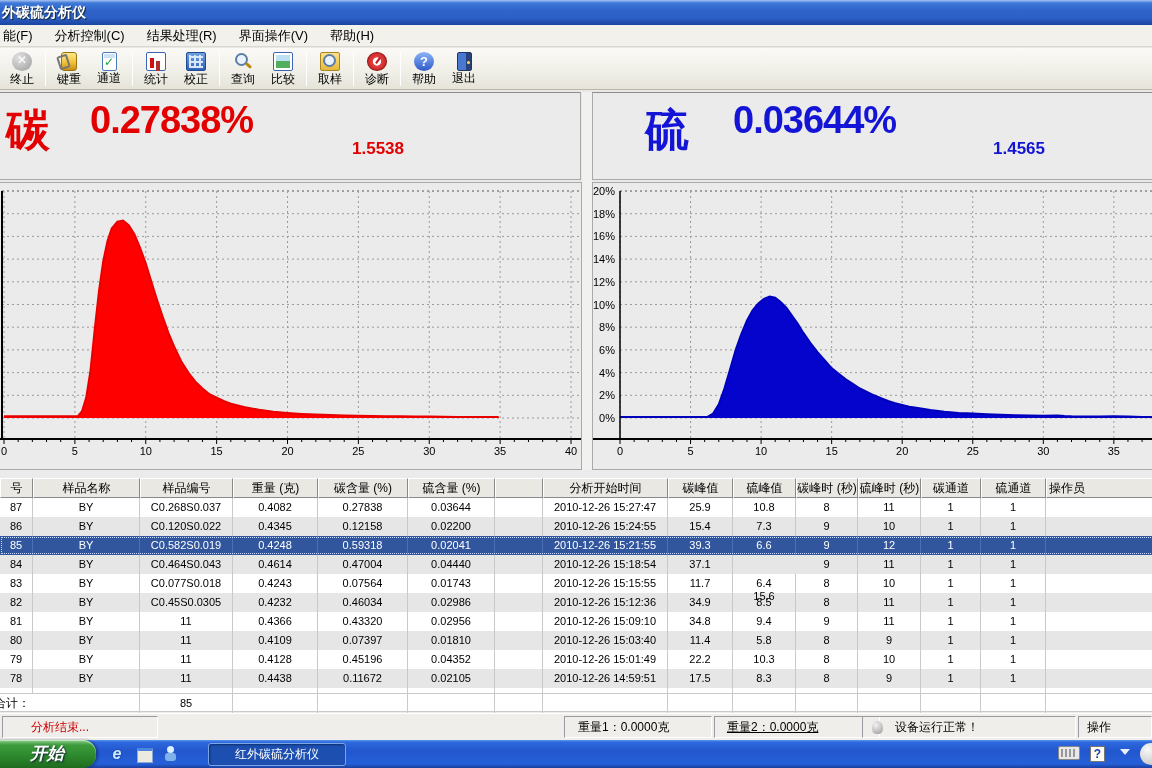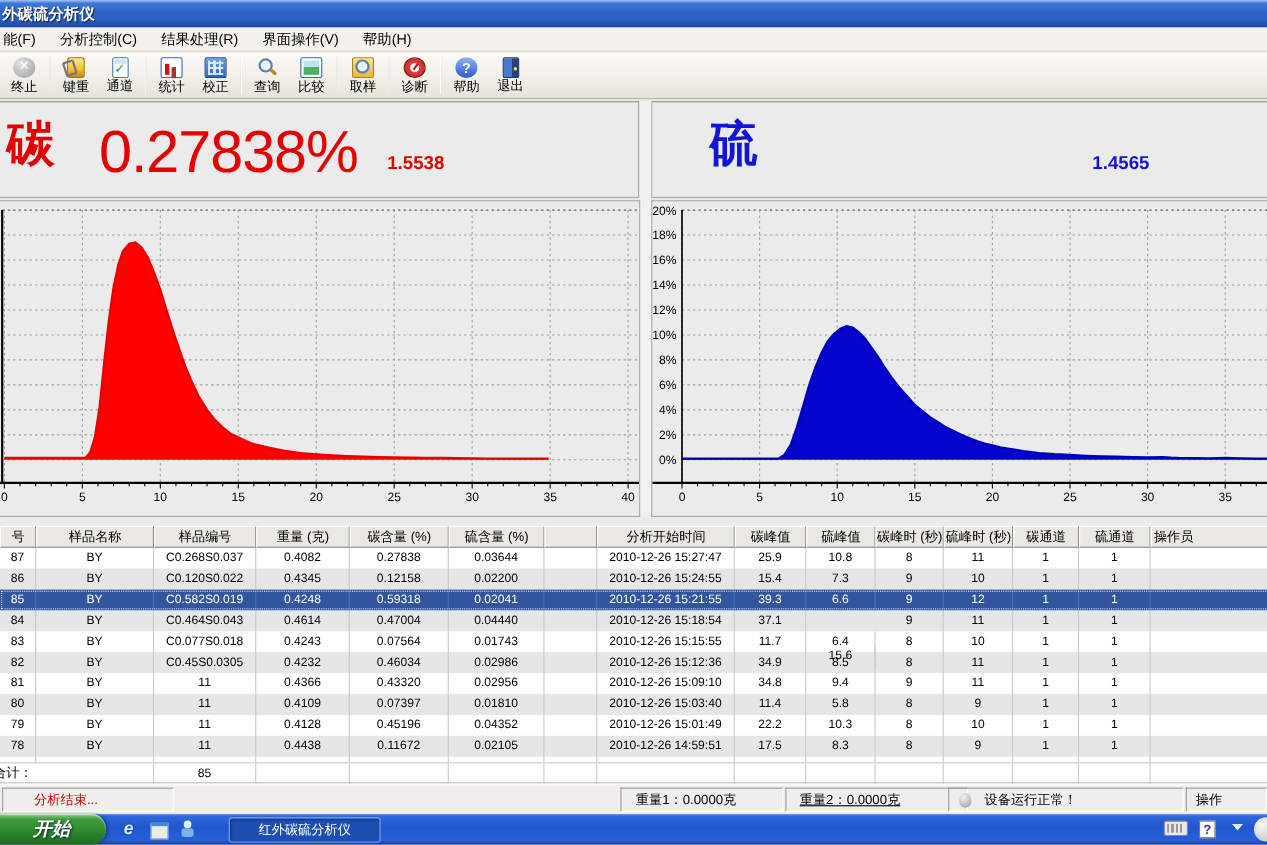--- a/index.html
+++ b/index.html
@@ -48,21 +48,21 @@
   .icon-help{background:linear-gradient(180deg,#8CB4F8,#2E5AC8);border-radius:50%;}
   .icon-help::after{content:"?";position:absolute;left:0;right:0;top:2px;text-align:center;color:#fff;font-weight:bold;font-size:13px;}
   .icon-exit{background:linear-gradient(90deg,#4A78D0 0 60%,#29437A 60% 100%);border:1px solid #20365E;border-radius:2px;width:15px;margin:0 auto;}
   .icon-exit::after{content:"";position:absolute;left:9px;top:8px;width:3px;height:3px;border-radius:50%;background:#FFD860;}
 
   
   .result-panel{position:absolute;top:92px;height:88px;background:#EBEBEB;border:1px solid #A9A9A9;border-top-color:#8E8E8E;}
   #carbon-panel{left:0;width:581px;border-left:none;}
   #sulfur-panel{left:592px;width:560px;border-right:none;}
   .elem{position:absolute;font-size:44px;font-weight:bold;font-family:"Liberation Serif","DejaVu Serif",serif;top:16px;line-height:1;}
-  .bigval{position:absolute;top:18px;font-size:54px;font-weight:normal;line-height:1;letter-spacing:-1px;white-space:nowrap;}
+  .bigval{position:absolute;top:8px;font-size:38px;font-weight:bold;line-height:1;letter-spacing:-1px;white-space:nowrap;}
   .auxval{position:absolute;top:47px;font-size:17px;font-weight:bold;line-height:1;}
   .red{color:#E30000;} .blue{color:#1414D6;}
   #carbon-panel .elem{left:6px;} #carbon-panel .bigval{left:90px;} #carbon-panel .auxval{left:352px;}
   #sulfur-panel .elem{left:52px;} #sulfur-panel .bigval{left:140px;} #sulfur-panel .auxval{left:400px;}
 
   
   .chart-panel{position:absolute;top:182px;height:288px;background:#EBEBEB;border:1px solid #A9A9A9;}
   #chart-left{left:0;width:582px;border-left:none;}
   #chart-right{left:592px;width:560px;border-right:none;}
   .chart-panel svg{position:absolute;left:0;top:0;}
@@ -192,20 +192,21 @@
       </div>
     </div>
 
   <div id="carbon-panel" class="result-panel">
     <span class="elem red">碳</span>
     <span class="bigval red">0.27838%</span>
     <span class="auxval red">1.5538</span>
   </div>
   <div id="sulfur-panel" class="result-panel">
     <span class="elem blue">硫</span>
+    <span class="bigval blue">0.03644%</span>
     <span class="auxval blue">1.4565</span>
   </div>
 
   <div class="v-split"></div>
 
   <div id="chart-left" class="chart-panel">
       <svg width="581" height="288">
         <line x1="2" y1="8" x2="581" y2="8" stroke="#555555" stroke-dasharray="2,3" stroke-width="1"></line>
         <line x1="2" y1="30.7" x2="581" y2="30.7" stroke="#9A9A9A" stroke-dasharray="2,3" stroke-width="1"></line>
         <line x1="2" y1="53.4" x2="581" y2="53.4" stroke="#9A9A9A" stroke-dasharray="2,3" stroke-width="1"></line>

